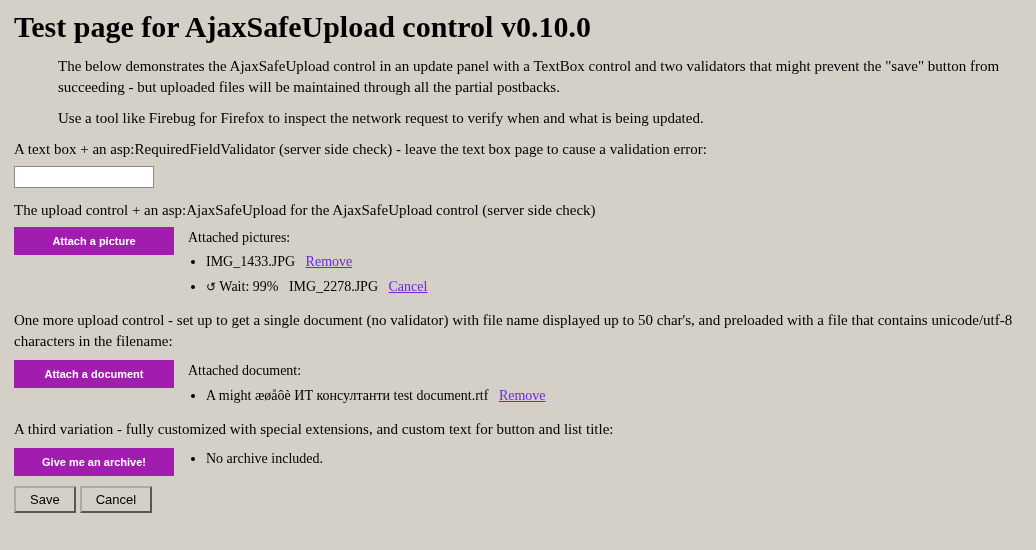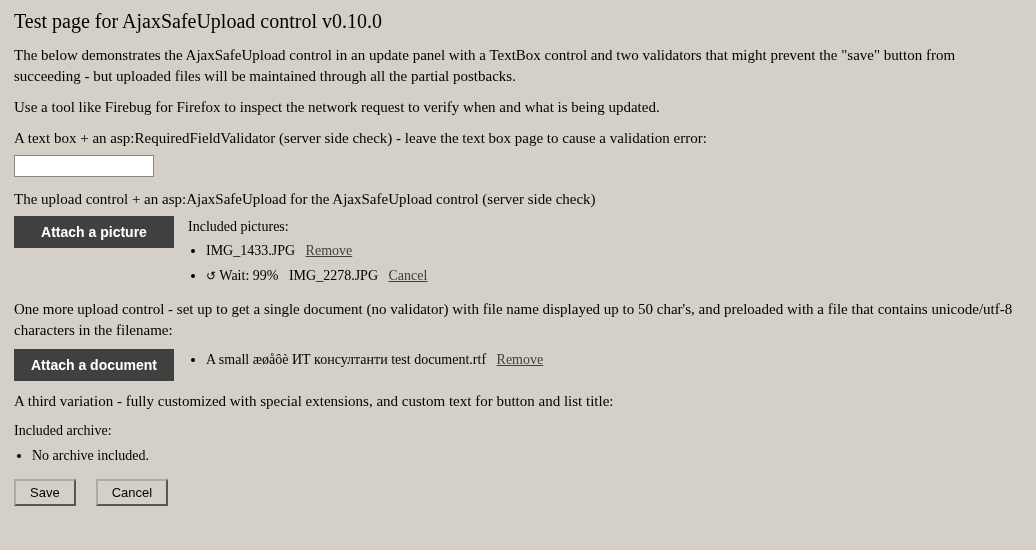--- a/index.html
+++ b/index.html
@@ -4,27 +4,28 @@
   <style>
     * { box-sizing: border-box; margin: 0; padding: 0; }
     body {
       font-family: Times New Roman, serif;
       font-size: 15px;
       background: #d4d0c8;
       padding: 10px 14px;
       color: #000;
     }
     h1 {
-      font-size: 20px;
-      font-weight: normal;
+      font-size: 30px;
+      font-weight: bold;
       margin-bottom: 12px;
     }
     .description {
       margin-bottom: 10px;
       line-height: 1.4;
+      margin-left: 44px;
     }
     .section-label {
       margin-bottom: 6px;
       line-height: 1.4;
     }
     .textbox-row {
       margin-bottom: 12px;
     }
     .textbox-row input[type="text"] {
       border: 1px solid #888;
@@ -33,24 +34,24 @@
       height: 22px;
       background: #fff;
       font-size: 14px;
     }
     .upload-section {
       display: flex;
       align-items: flex-start;
       margin-bottom: 10px;
     }
     .upload-btn {
-      background: #404040;
+      background: #a21caf;
       color: #fff;
       font-family: Arial, sans-serif;
-      font-size: 14px;
+      font-size: 11px;
       font-weight: bold;
       border: none;
       cursor: pointer;
       padding: 8px 14px;
       min-width: 160px;
       text-align: center;
       margin-right: 14px;
       flex-shrink: 0;
     }
     .attached-files {
@@ -62,34 +63,34 @@
       margin-bottom: 2px;
     }
     .attached-files ul {
       list-style: disc;
       padding-left: 18px;
     }
     .attached-files ul li {
       margin-bottom: 2px;
     }
     a {
-      color: #404040;
+      color: #6d28d9;
       text-decoration: underline;
     }
     .spinner {
       display: inline-block;
       font-size: 12px;
     }
     .section-separator {
       margin: 4px 0 8px 0;
     }
     .footer-buttons {
       margin-top: 5px;
       display: flex;
-      gap: 20px;
+      gap: 4px;
     }
     .footer-buttons button {
       font-family: Arial, sans-serif;
       font-size: 13px;
       padding: 4px 14px;
       cursor: pointer;
       border: 2px outset #aaa;
       background: #d4d0c8;
     }
   </style>
@@ -104,21 +105,21 @@
 
 <p class="section-label">A text box + an asp:RequiredFieldValidator (server side check) - leave the text box page to cause a validation error:</p>
 <div class="textbox-row">
   <input type="text" value="" style="">
 </div>
 
 <p class="section-label">The upload control + an asp:AjaxSafeUpload for the AjaxSafeUpload control (server side check)</p>
 <div class="upload-section">
   <button class="upload-btn">Attach a picture</button>
   <div class="attached-files">
-    <div class="title">Included pictures:</div>
+    <div class="title">Attached pictures:</div>
     <ul>
       <li>
         <span>IMG_1433.JPG</span>
         &nbsp;
         <a href="#">Remove</a>
       </li>
       <li>
         <span class="spinner">↺</span>
         <span>Wait:  99%</span>
         &nbsp;
@@ -127,34 +128,35 @@
         <a href="#">Cancel</a>
       </li>
     </ul>
   </div>
 </div>
 
 <p class="section-separator section-label">One more upload control - set up to get a single document (no validator) with file name displayed up to 50 char's, and preloaded with a file that contains unicode/utf-8 characters in the filename:</p>
 <div class="upload-section">
   <button class="upload-btn">Attach a document</button>
   <div class="attached-files">
+    <div class="title">Attached document:</div>
     <ul>
       <li>
-        <span>A small æøåôè ИТ консултанти test document.rtf</span>
+        <span>A might æøåôè ИТ консултанти test document.rtf</span>
         &nbsp;
         <a href="#">Remove</a>
       </li>
     </ul>
   </div>
 </div>
 
 <p class="section-separator section-label">A third variation - fully customized with special extensions, and custom text for button and list title:</p>
 <div class="upload-section">
+  <button class="upload-btn">Give me an archive!</button>
   <div class="attached-files">
-    <div class="title">Included archive:</div>
     <ul>
       <li>
         <span>No archive included.</span>
       </li>
     </ul>
   </div>
 </div>
 
 <div class="footer-buttons">
   <button>Save</button>

